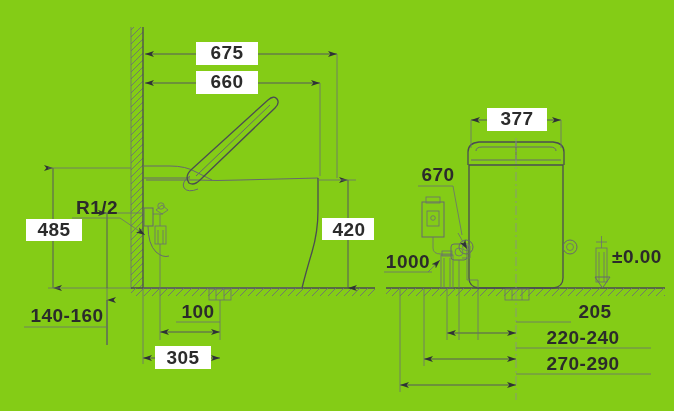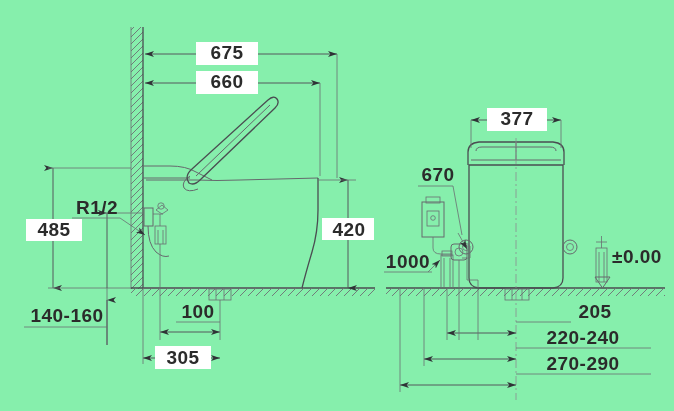--- a/index.html
+++ b/index.html
@@ -4,21 +4,21 @@
 <style>
   html, body {
     margin: 0;
     padding: 0;
     background: #ffffff;
   }
   #root {
     position: relative;
     width: 674px;
     height: 411px;
-    background: #86efac;
+    background: #84cc16;
     font-family: "Liberation Sans", sans-serif;
     overflow: hidden;
   }
   svg.drawing {
     position: absolute;
     left: 0;
     top: 0;
     width: 674px;
     height: 411px;
   }

